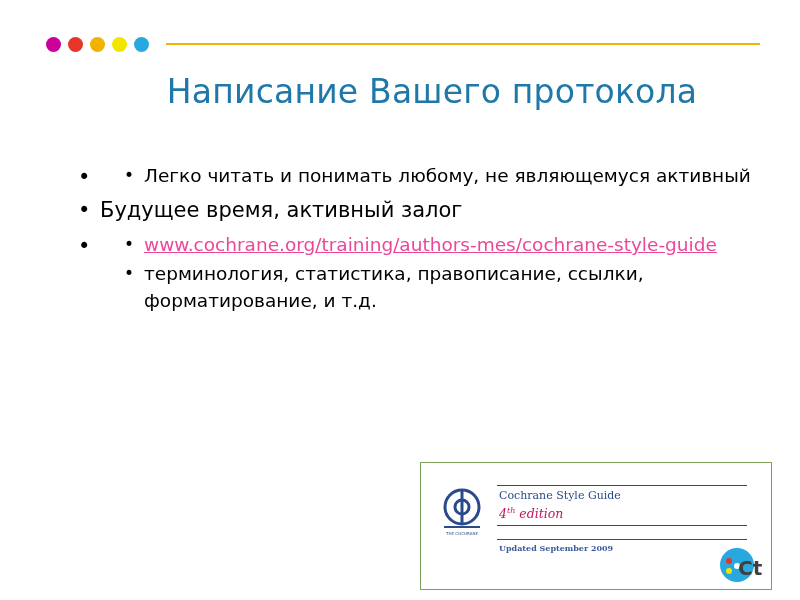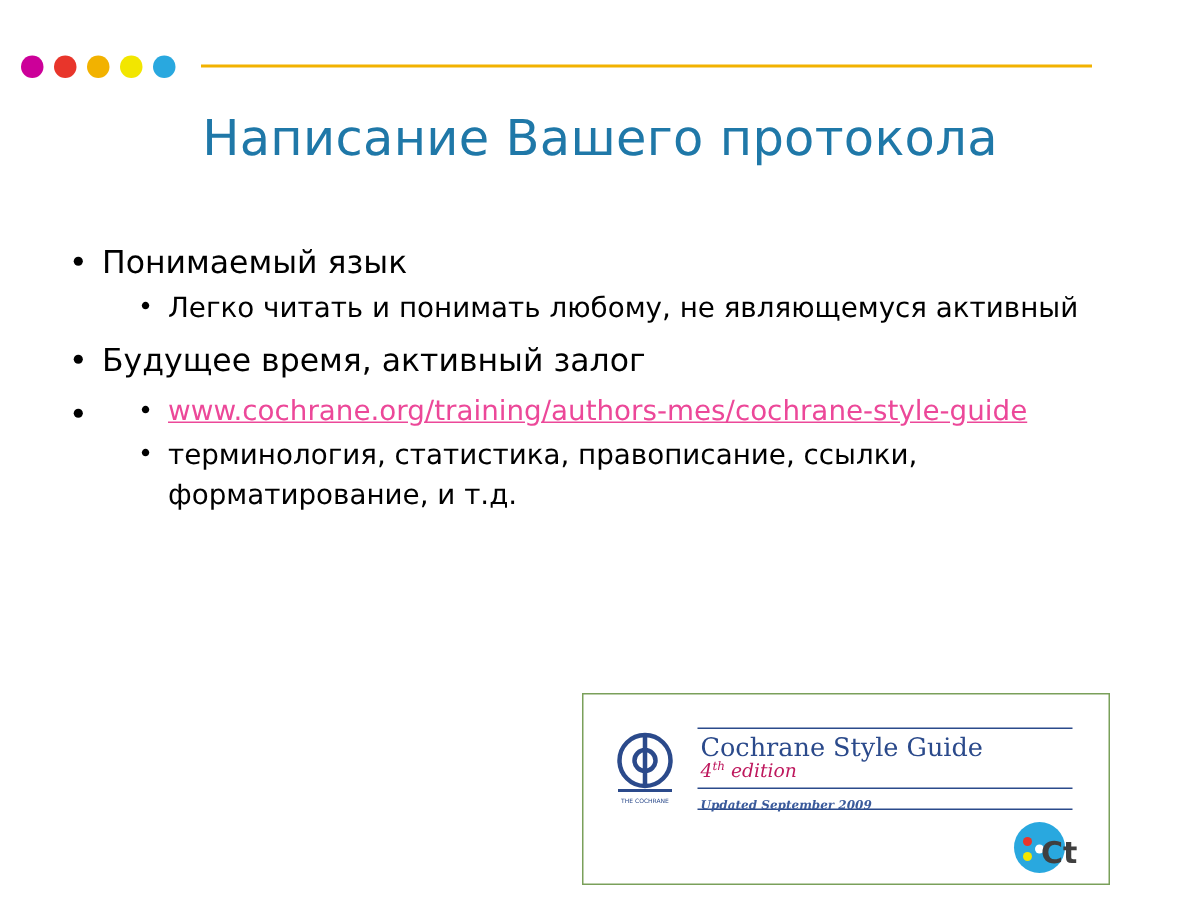--- a/index.html
+++ b/index.html
@@ -12,20 +12,21 @@
     background: #ffffff;
     font-family: "DejaVu Sans", sans-serif;
     overflow: hidden;
     position: relative;
   }
   .slide {
     position: relative;
     width: 748px;
     height: 600px;
     box-sizing: border-box;
+    margin-left: 32px;
   }
 
   
   .top-deco {
     position: absolute;
     top: 34px;
     left: 14px;
     right: 20px;
     height: 20px;
     display: flex;
@@ -142,49 +143,48 @@
     height: 1px;
     background: #2b4a8b;
   }
   .rule1 { left: 76px; top: 22px; width: 250px; }
   .rule2 { left: 76px; top: 62px; width: 250px; }
   .rule3 { left: 76px; top: 76px; width: 250px; }
   .cover-title {
     position: absolute;
     left: 78px;
     top: 26px;
-    font-size: 17px;
+    font-size: 11px;
     color: #2b4a8b;
     font-family: "DejaVu Serif", serif;
   }
   .cover-ed {
     position: absolute;
     left: 78px;
     top: 43px;
     font-size: 12.5px;
     color: #be185d;
     font-family: "DejaVu Serif", serif;
     font-style: italic;
   }
   .cover-ed sup { font-size: 8px; }
   .cover-updated {
     position: absolute;
     left: 78px;
-    top: 68px;
+    top: 80px;
     font-size: 8px;
     font-weight: bold;
-    font-style: italic;
     color: #3a5a9b;
     font-family: "DejaVu Serif", serif;
   }
 
   
   .corner-logo {
     position: absolute;
-    right: 26px;
+    right: 14px;
     bottom: 10px;
     width: 46px;
     height: 42px;
   }
   .corner-circle {
     position: absolute;
     left: 0;
     top: 0;
     width: 34px;
     height: 34px;
@@ -228,21 +228,20 @@
     <span class="deco-line"></span>
   </div>
 
   <div class="title">Написание Вашего протокола</div>
 
   <div class="content">
     <ul>
 
       <li class="lvl1">
         <span class="bullet">•</span>
-        <span class="text-line">Понимаемый язык</span>
         <ul class="sub-list">
           <li class="lvl2">
             <span class="bullet">•</span>
             <span class="text-line">Легко читать и понимать любому, не являющемуся активный</span>
           </li>
         </ul>
       </li>
 
       <li class="lvl1">
         <span class="bullet">•</span>

